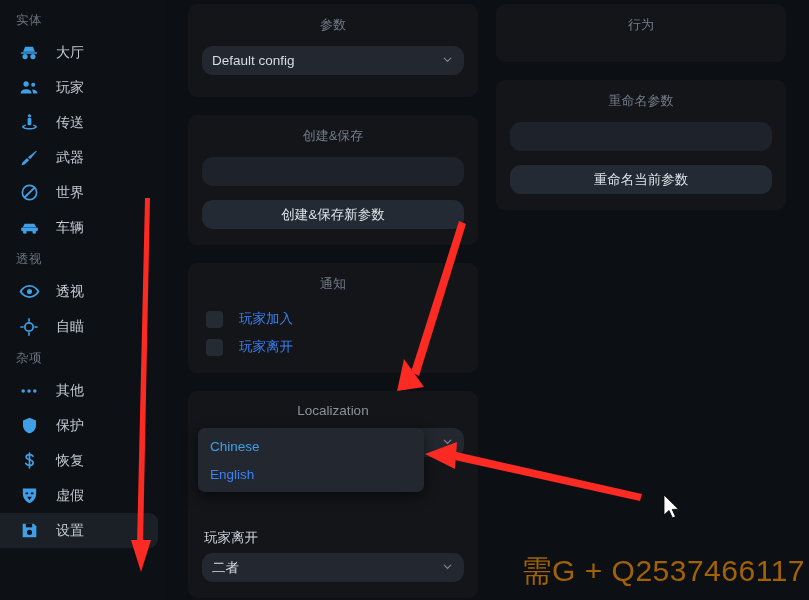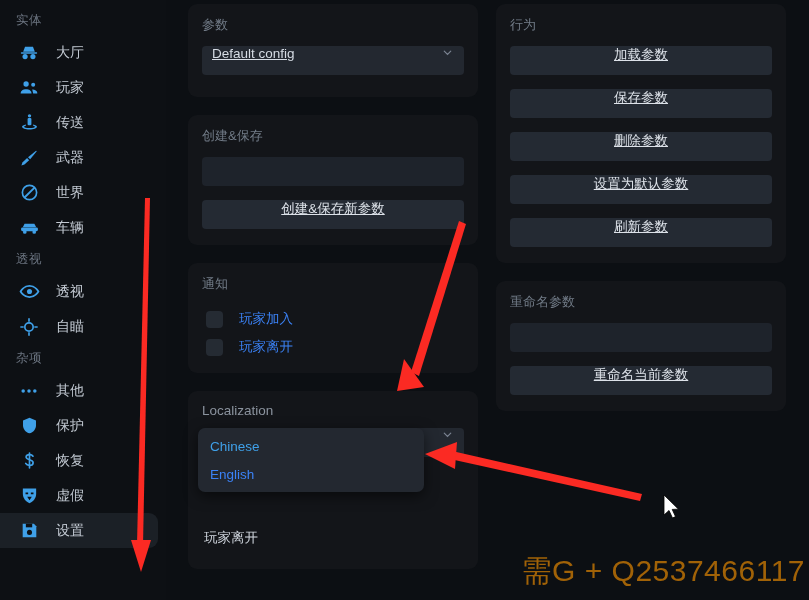--- a/index.html
+++ b/index.html
@@ -68,34 +68,34 @@
 
   .card {
     background: #131519;
     border-radius: 9px;
     padding: 12px 14px 16px 14px;
   }
   .card-title {
     color: #727c88;
     font-size: 13px;
     margin-bottom: 12px;
+    text-align: center;
   }
 
   .select, .textbox, .btn {
     width: 100%;
     height: 29px;
-    border-radius: 4px;
+    border-radius: 11px;
     background: #232830;
     border: none;
     display: flex;
-    align-items: flex-start;
+    align-items: center;
     color: #d6dce4;
     font-size: 13.5px;
     cursor: pointer;
-    text-decoration: underline;
   }
   .select { padding: 0 10px; justify-content: space-between; }
   .select .chev { color: #7b8492; font-size: 11px; line-height: 1; }
   .textbox { background: #1e232b; cursor: text; }
   .btn {
     justify-content: center;
     background: #242a33;
     font-size: 13.5px;
     color: #dde2e9;
   }
@@ -356,34 +356,35 @@
         <div class="select">
           <span>Chinese</span>
           <span class="chev">
             <svg width="13" height="13" viewBox="0 0 24 24" fill="none" stroke="#7b8492" stroke-width="2.2" stroke-linecap="round">
                 <path d="M6 9.5 12 15.5 18 9.5"></path>
               </svg>
           </span>
         </div>
         <div style="height:66px;"></div>
         <div class="sub-label">玩家离开</div>
+        <div class="select">
+          <span>二者</span>
+          <span class="chev">
+            <svg width="13" height="13" viewBox="0 0 24 24" fill="none" stroke="#7b8492" stroke-width="2.2" stroke-linecap="round">
+                <path d="M6 9.5 12 15.5 18 9.5"></path>
+              </svg>
+          </span>
+        </div>
       </div>
     </div>
 
     <div class="col right">
 
       <div class="card" style="padding-bottom:16px;">
         <div class="card-title">行为</div>
-        <div class="stack">
-          <div class="btn">加载参数</div>
-          <div class="btn">保存参数</div>
-          <div class="btn">删除参数</div>
-          <div class="btn">设置为默认参数</div>
-          <div class="btn">刷新参数</div>
-        </div>
       </div>
 
       <div class="card" style="padding-bottom:16px;">
         <div class="card-title">重命名参数</div>
         <div class="stack">
           <input class="textbox" type="text" value="" style="">
           <div class="btn">重命名当前参数</div>
         </div>
       </div>
     </div>

